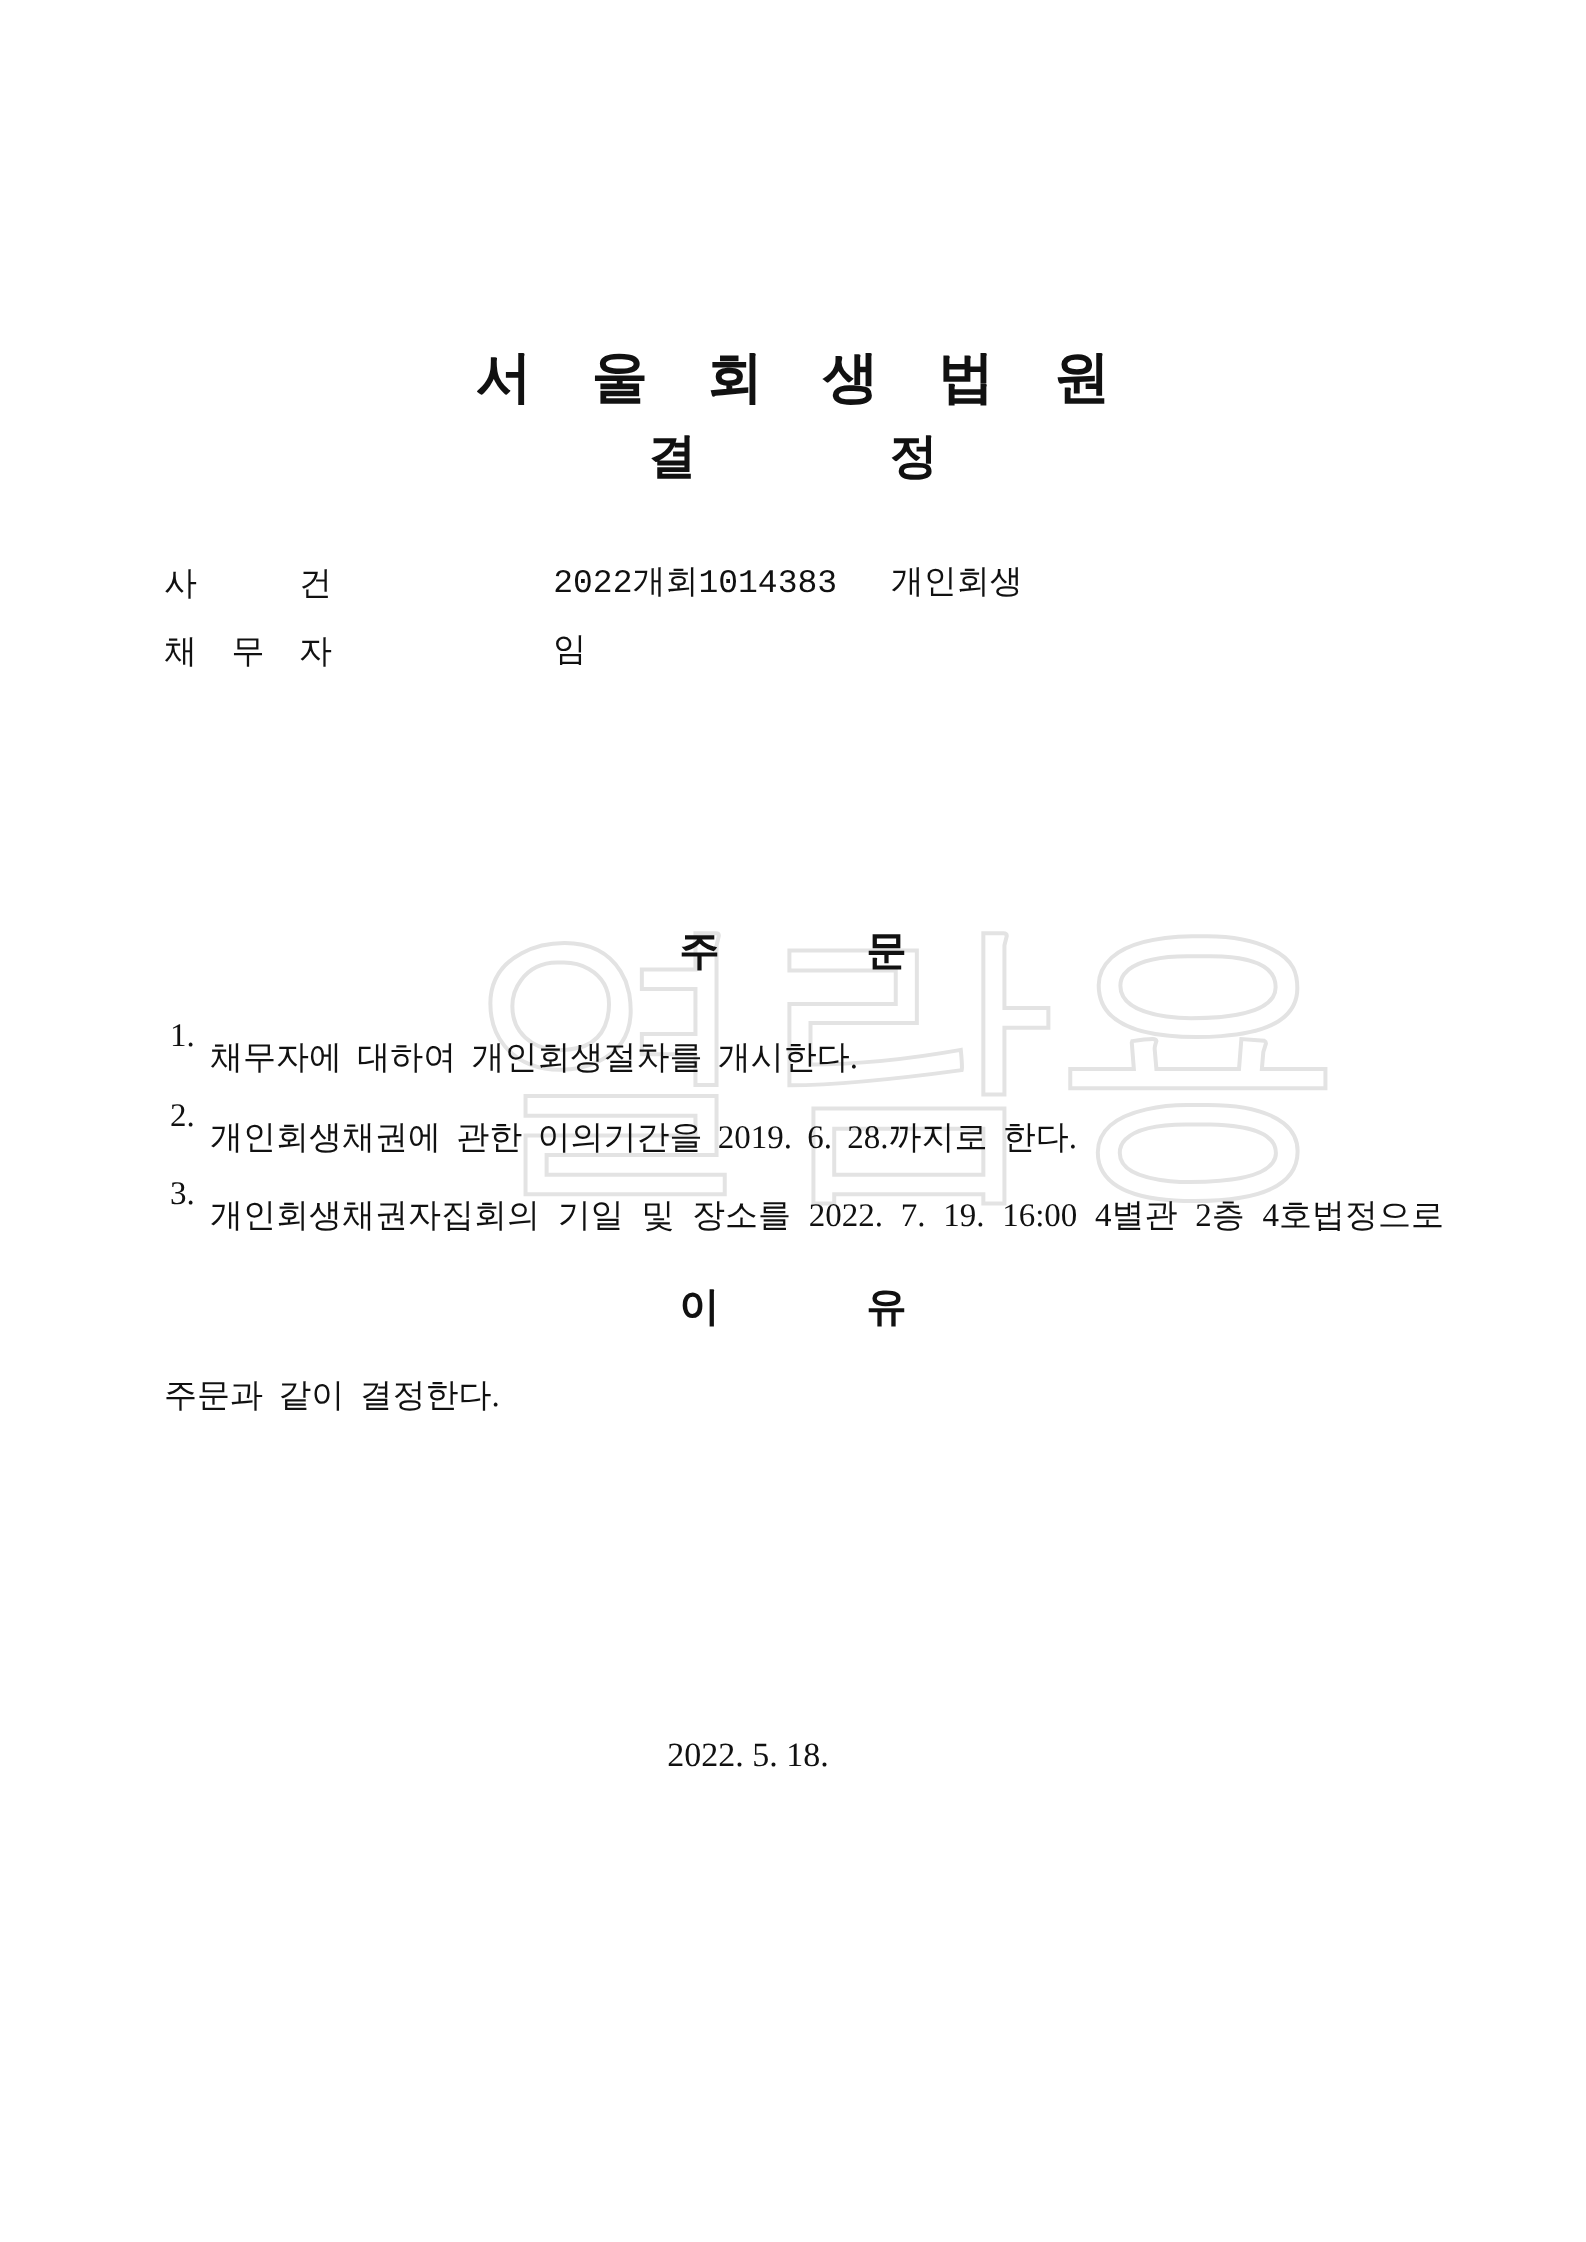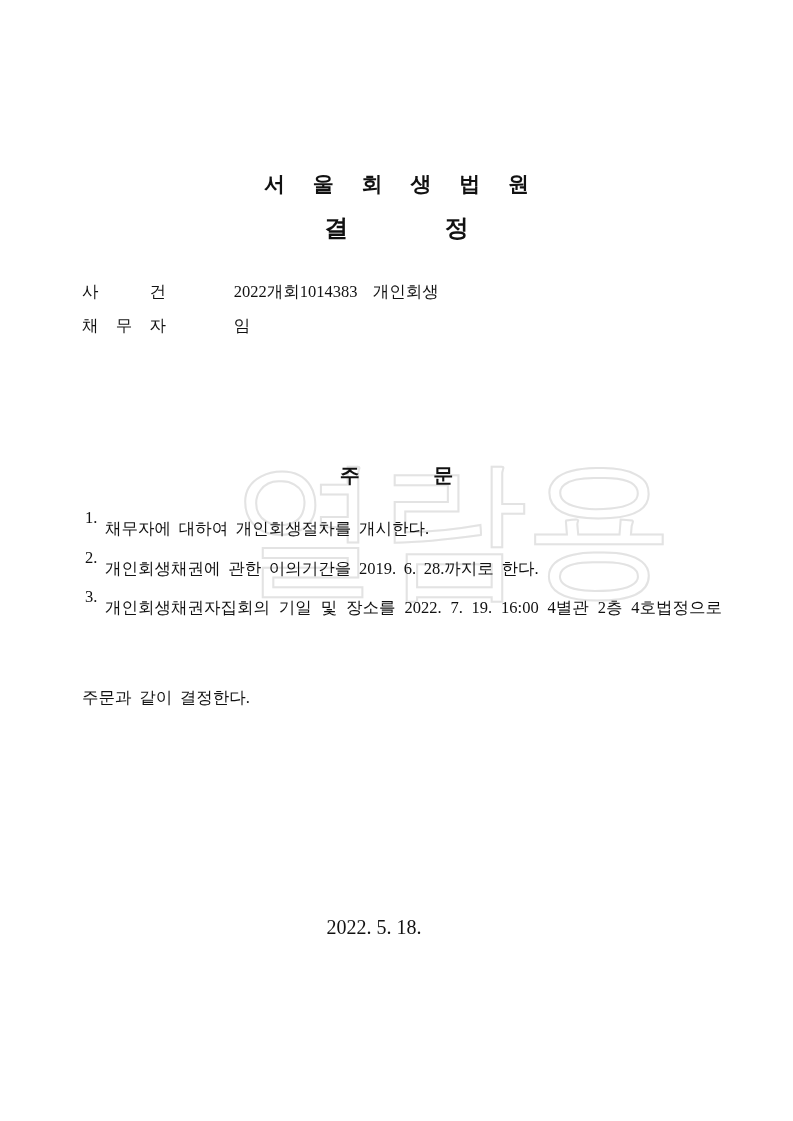--- a/index.html
+++ b/index.html
@@ -36,21 +36,21 @@
   .heading {
     position: absolute;
     left: 0;
     width: 100%;
     text-align: center;
     font-family: "Liberation Sans", "DejaVu Sans", sans-serif;
     font-weight: bold;
     white-space: nowrap;
     z-index: 1;
   }
-  .court-title   { top: 170px; font-size: 21px; word-spacing: 22px; text-align: center; }
+  .court-title   { top: 170px; font-size: 28px; word-spacing: 22px; text-align: center; }
   .doc-type      { top: 212px; font-size: 24px; word-spacing: 90px; }
   .section-title { font-size: 20px; word-spacing: 68px; }
   .order-heading  { top: 462px; }
   .reason-heading { top: 640px; }
   
   .body-text { font-size: 16.5px; line-height: 28px; word-spacing: 3.5px; z-index: 1; }
   .party-row {
     position: absolute;
     left: 82px;
     width: 640px;
@@ -59,23 +59,24 @@
   .debtor-row { top: 312px; }
   .party-label {
     display: inline-block;
     width: 84px;
     text-align: justify;
     text-align-last: justify;
     vertical-align: top;
   }
   .party-value {
     display: inline-block;
-    margin-left: 60px;
+    margin-left: 103px;
     vertical-align: top;
     white-space: pre-wrap;
+    font-family: Liberation Mono, monospace;
   }
   .service-block {
     position: absolute;
     left: 233px;
     top: 351px;
     width: 489px;
     line-height: 27px;
   }
   .just {
     text-align: justify;
@@ -102,22 +103,21 @@
     line-height: 28.5px;
   }
   .date-line {
     position: absolute;
     left: 82px;
     top: 868px;
     width: 640px;
     padding-right: 56px;
     box-sizing: border-box;
     text-align: center;
-    font-size: 20px;
-    margin-top: 48px;
+    font-size: 17px;
   }
 </style>
 </head>
 <body>
 
 <div class="page">
 
   <div class="watermark">열람용</div>
 
   <div class="heading court-title">서 울 회 생 법 원</div>
@@ -147,20 +147,21 @@
       <div class="order-body">개인회생채권에 관한 이의기간을 2019. 6. 28.까지로 한다.</div>
     </div>
     <div class="order-item">
       <span class="order-no">3.</span>
       <div class="order-body">
         <div class="just">개인회생채권자집회의 기일 및 장소를 2022. 7. 19. 16:00 4별관 2층 4호법정으로</div>
       </div>
     </div>
   </div>
 
+  <div class="heading section-title reason-heading">이 유</div>
 
   <div class="reason-block body-text">
     <div>주문과 같이 결정한다.</div>
   </div>
 
   <div class="date-line">2022. 5. 18.</div>
 
 </div>
 
 </body></html>

